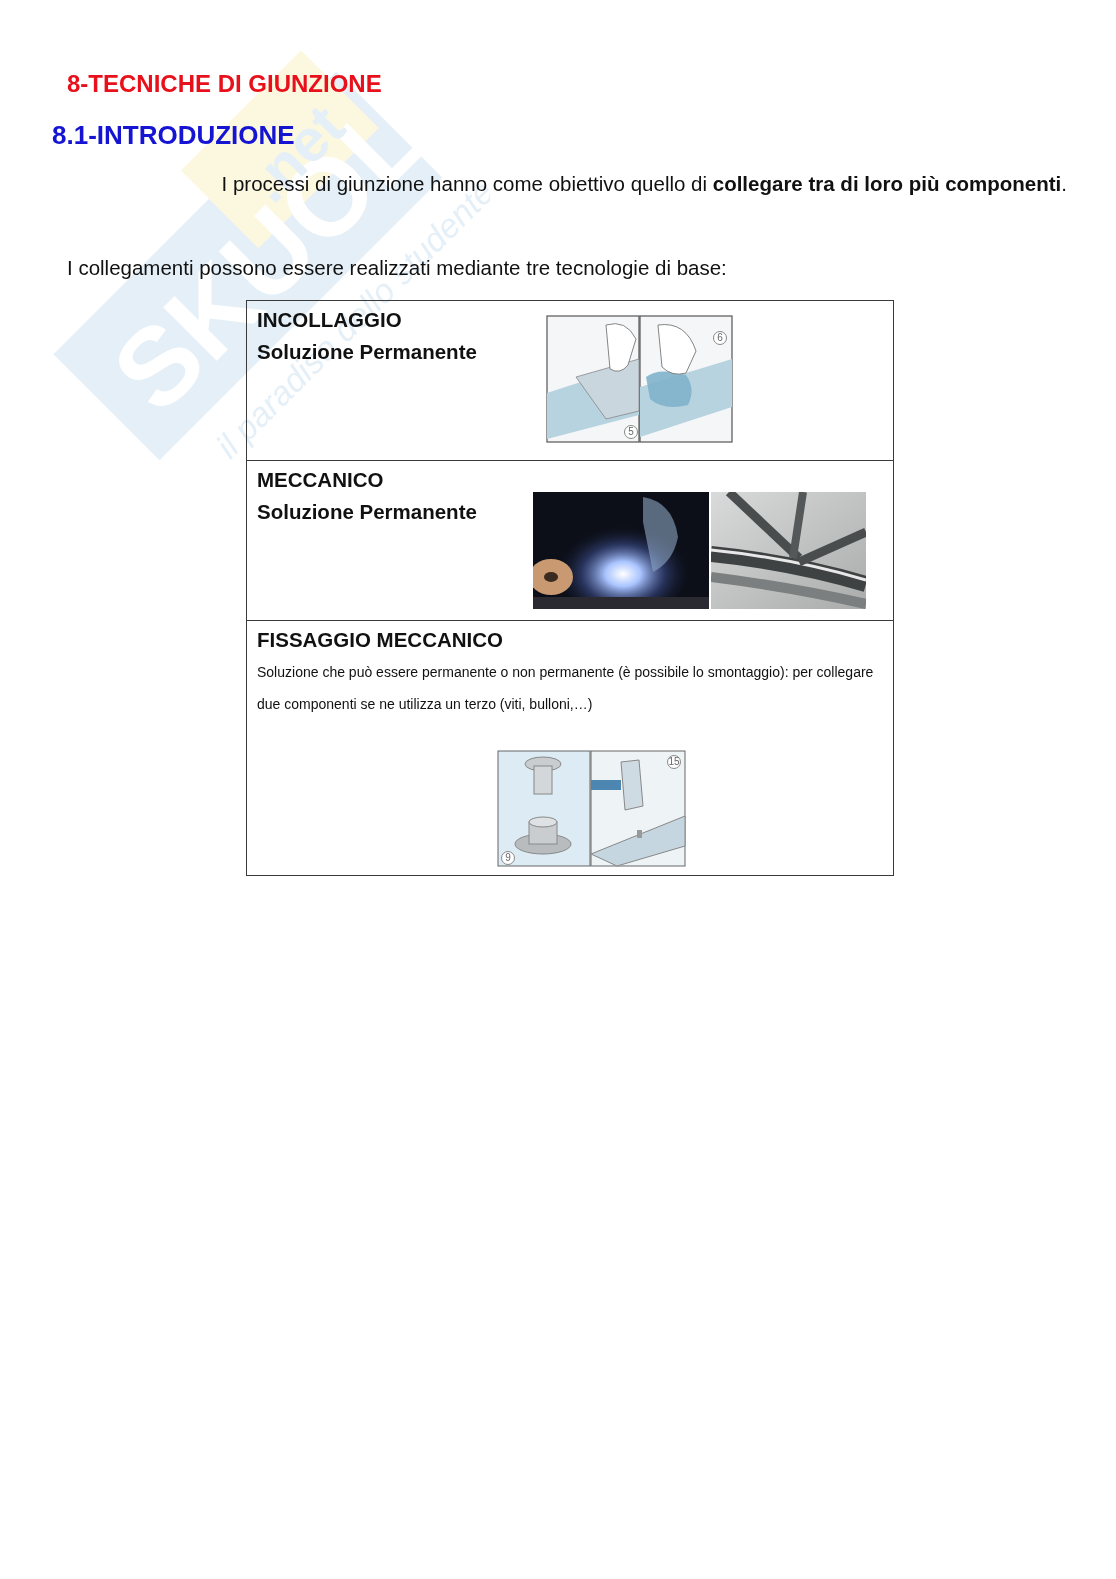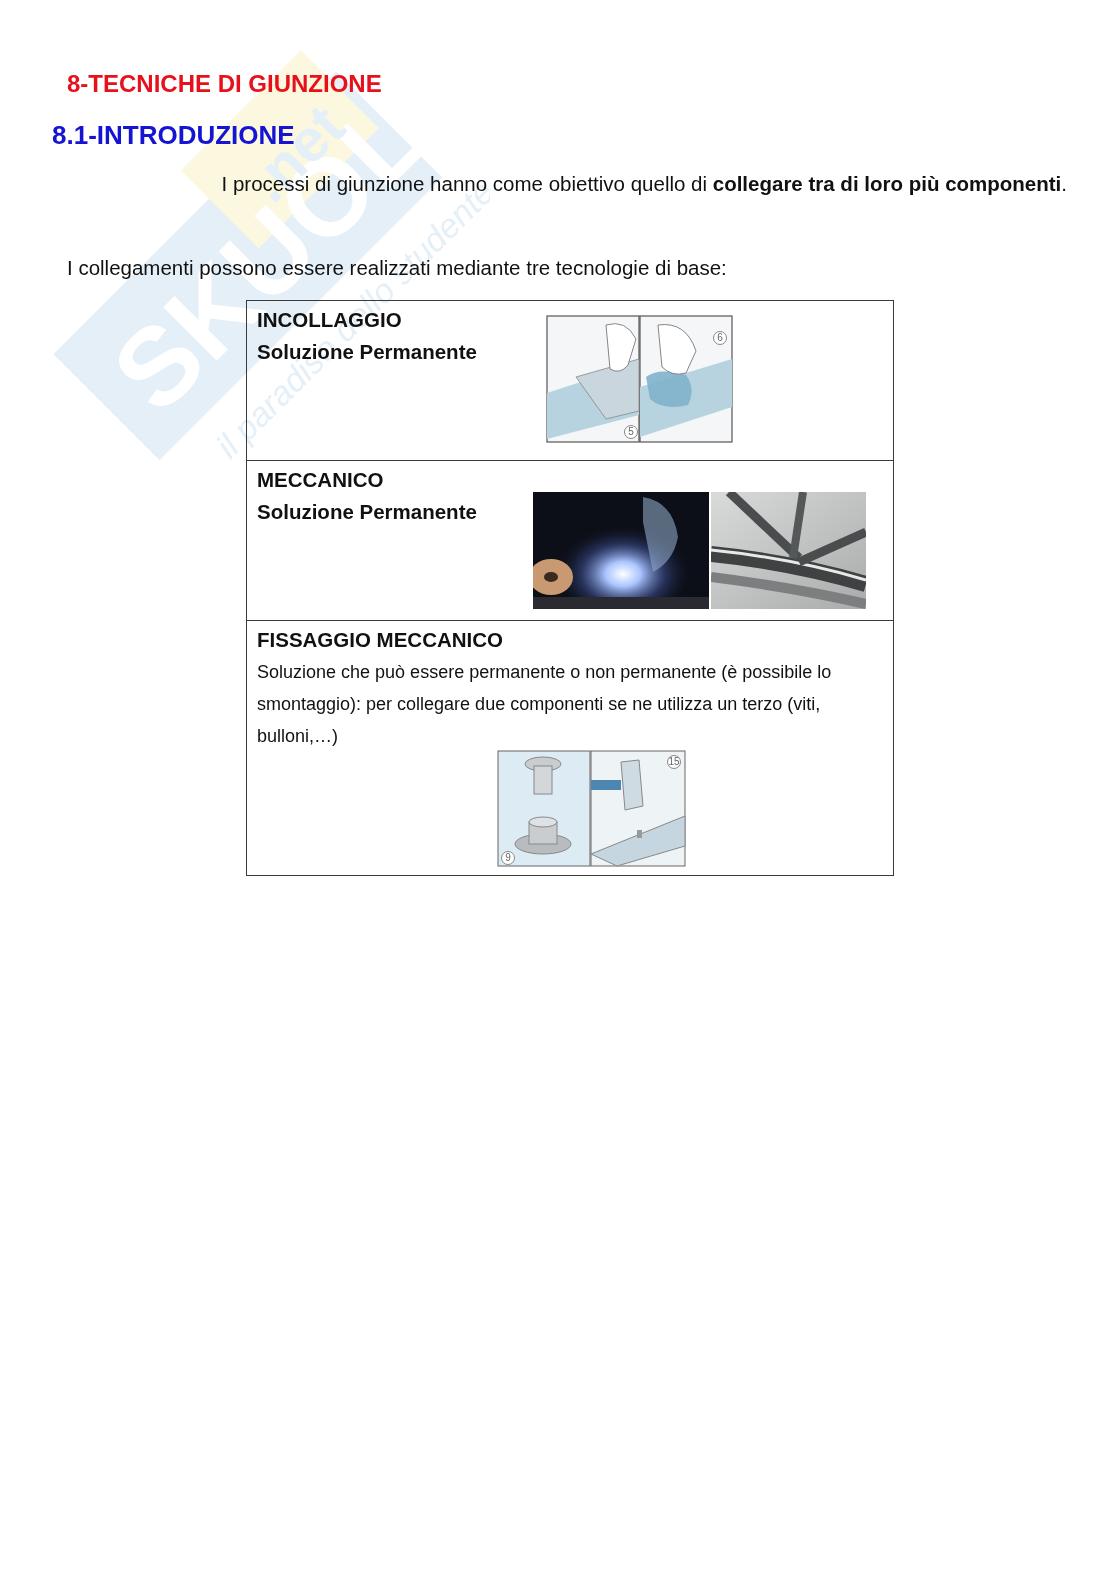--- a/index.html
+++ b/index.html
@@ -11,21 +11,21 @@
   .p1 { top:167px; width:1000px; }
   .p2 { top:251px; }
   .para b { font-weight:bold; }
   table.tech { position:absolute; left:230px; top:300px; width:648px; border-collapse:collapse;margin-left:16px; }
   table.tech td { border:1.5px solid #3a3a3a; padding:0; vertical-align:top; position:relative; }
   .row1 td { height:159px; }
   .row2 td { height:159px; }
   .row3 td { height:254px; }
   .cell-title { position:absolute; left:10px; top:3px; font-size:20.5px; font-weight:bold; line-height:32px; }
   .cell-sub { position:absolute; left:10px; top:35px; font-size:20.5px; line-height:32px;font-weight:bold; }
-  .cell-desc { position:absolute; left:10px; top:35px; width:630px; font-size:18px; line-height:32px; }
+  .cell-desc { position:absolute; left:10px; top:35px; width:630px; font-size:14px; line-height:32px; }
   .img { position:absolute; overflow:hidden; }
   .lbl { position:absolute; font-size:10px; color:#666; border:1px solid #888; border-radius:50%; width:12px; height:12px; line-height:12px; text-align:center; background:#fff; }
 </style>
 </head>
 <body>
 
 <svg class="watermark" viewBox="0 0 470 480">
   <g transform="rotate(-45 235 240)" opacity="0.55">
     <rect x="40" y="150" width="400" height="150" fill="#cfe3f1"></rect>
     <rect x="260" y="110" width="170" height="110" fill="#fbf3c6"></rect>

